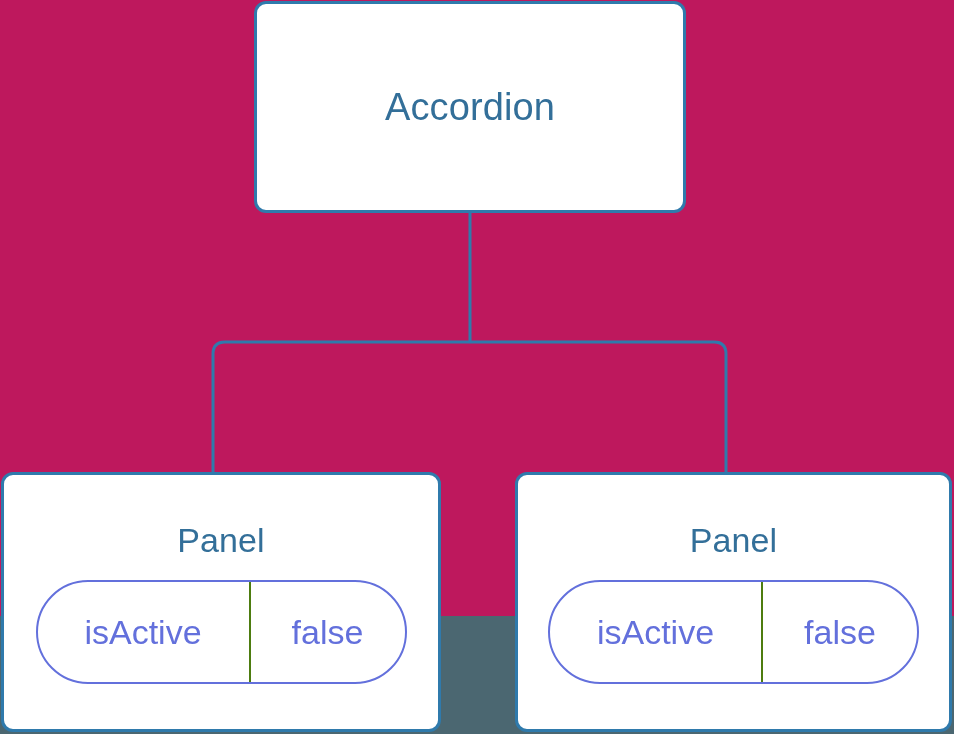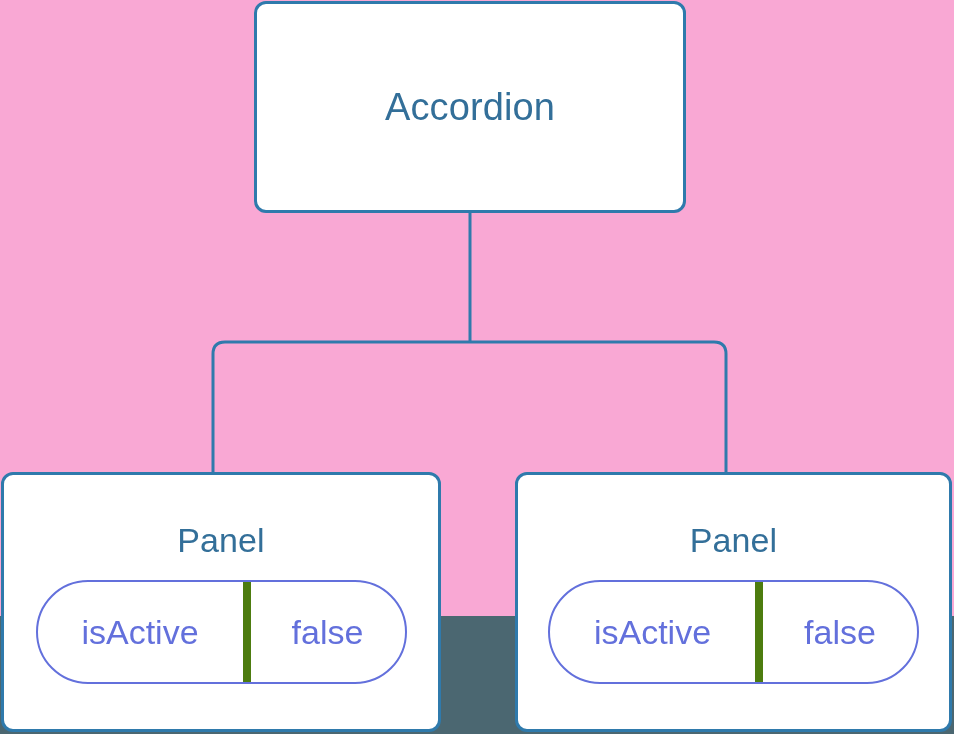--- a/index.html
+++ b/index.html
@@ -12,21 +12,21 @@
     height: 734px;
     overflow: hidden;
     font-family: "Liberation Sans", sans-serif;
     background: #4b6771;
   }
 
   #canvas {
     position: relative;
     width: 954px;
     height: 616px;
-    background: #f9a8d4;
+    background: #be185d;
   }
 
   
   #connectors {
     position: absolute;
     left: 0;
     top: 0;
     width: 954px;
     height: 734px;
     z-index: 1;
@@ -103,21 +103,21 @@
     align-items: center;
     justify-content: center;
     color: #6370dc;
     font-size: 34px;
     line-height: 1;
     box-sizing: border-box;
   }
 
   .pill-key {
     width: 213px;
-    border-right: 8px solid #4d7c0f;
+    border-right: 2px solid #4d7c0f;
   }
 
   .pill-value {
     width: 154px;
   }
 </style>
 </head>
 <body>
 
 <div id="canvas">

